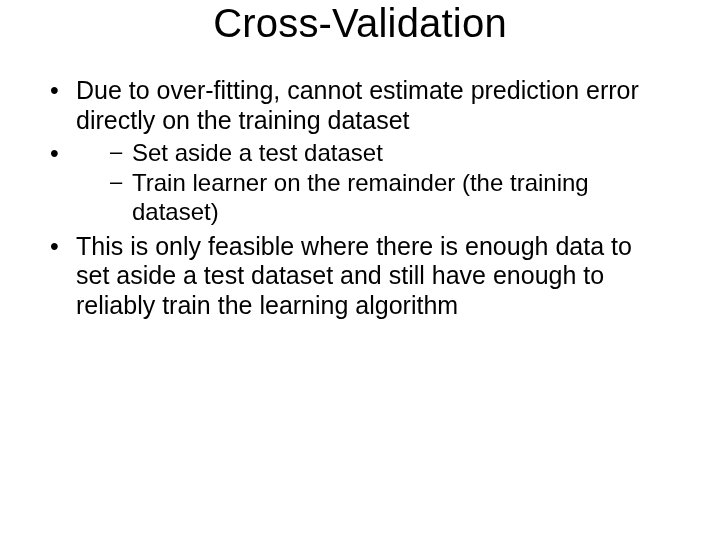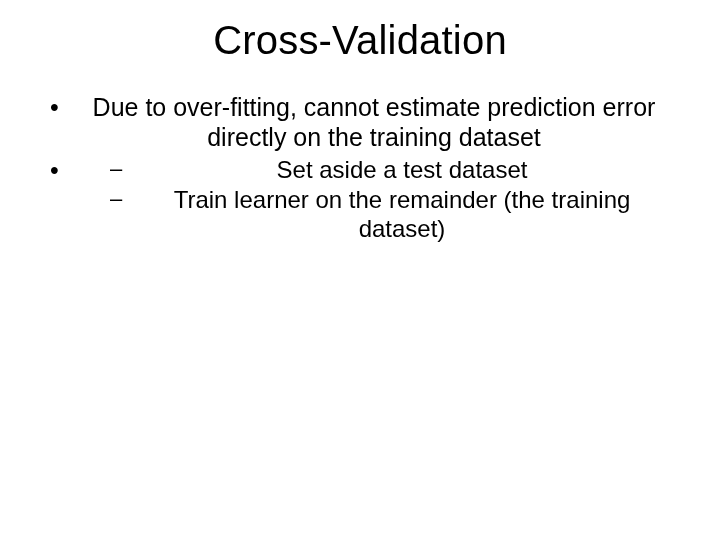--- a/index.html
+++ b/index.html
@@ -8,34 +8,33 @@
     width: 720px;
     height: 540px;
     background: #ffffff;
     font-family: Arial, Helvetica, sans-serif;
     color: #000000;
   }
   .slide {
     width: 720px;
     height: 384px;
     box-sizing: border-box;
-    padding: 18px 40px 0 40px;
+    padding: 1px 40px 0 40px;
   }
   .title {
     text-align: center;
     font-size: 40px;
     font-weight: 400;
     margin: 0 0 30px 0;
     letter-spacing: 0.2px;
   }
   ul.level1 {
     list-style: none;
     margin: 8px;
     padding: 0;
-    text-align: center;
   }
   ul.level1 > li {
     position: relative;
     padding-left: 28px;
     font-size: 25px;
     line-height: 1.18;
     margin: 0 0 4px 0;
   }
   ul.level1 > li::before {
     content: "•";
@@ -79,14 +78,17 @@
     <li>
       <ul class="level2">
         <li>
           <span>Set aside a test dataset</span>
         </li>
         <li>
           <span>Train learner on the remainder (the training dataset)</span>
         </li>
       </ul>
     </li>
+    <li>
+      <span>This is only feasible where there is enough data to set aside a test dataset and still have enough to reliably train the learning algorithm</span>
+    </li>
   </ul>
 </div>
 
 </body></html>

